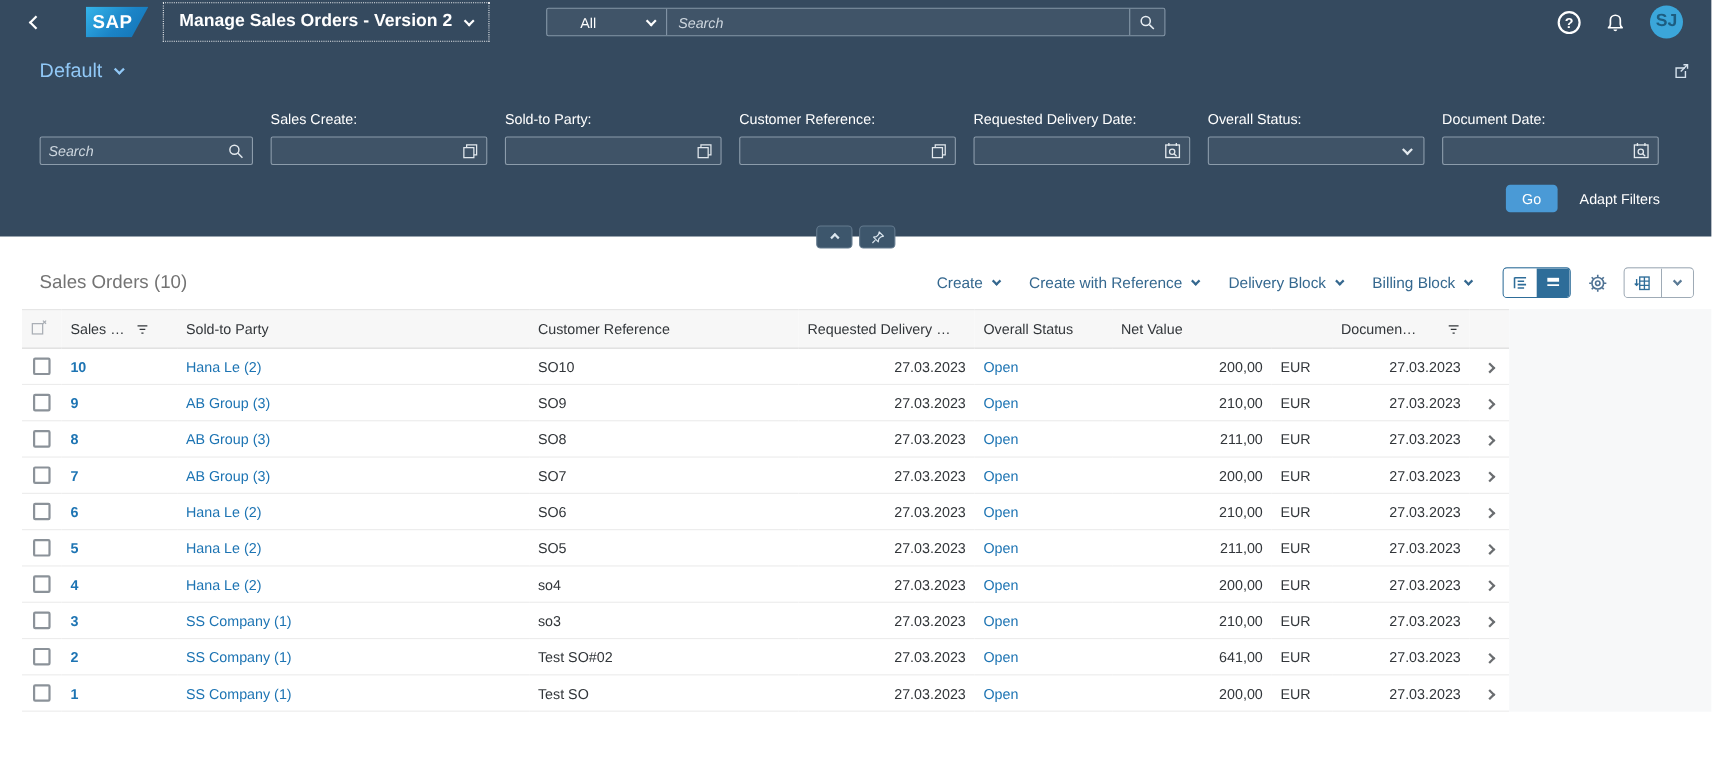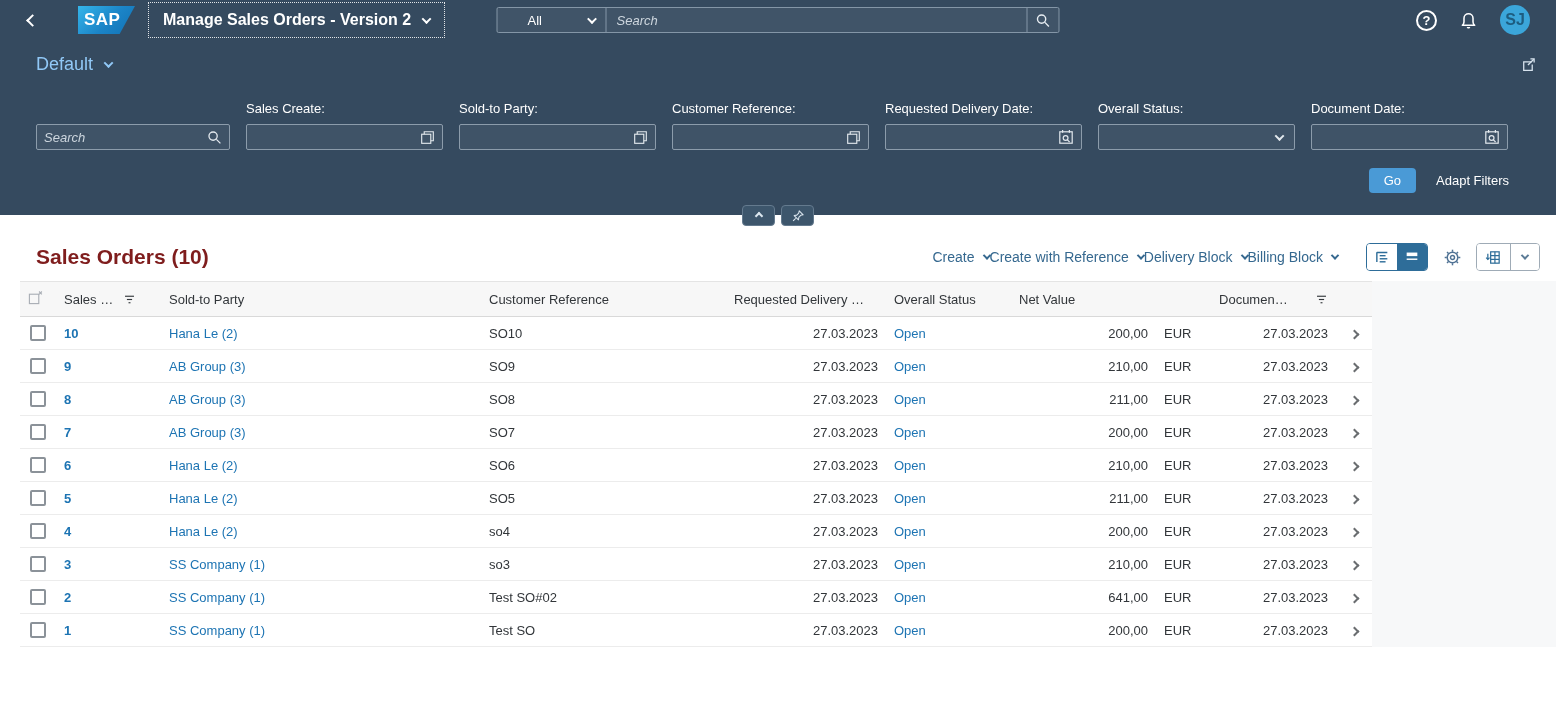--- a/index.html
+++ b/index.html
@@ -84,22 +84,22 @@
   .collapse-ctrls { position:absolute; left:50%; bottom:-11px; transform:translateX(-50%); display:flex; gap:6px; }
   .cc-btn {
     width:33px; height:21px; background:#3d566c; border:1px solid #647a8e; border-radius:4px;
     color:#dbe6ef; display:flex; align-items:center; justify-content:center;
   }
   .cc-btn .chev { width:6px; height:6px; }
 
   
   .content { background:#fff; }
   .table-toolbar { display:flex; align-items:center; padding:28px 16px 10px 36px; height:66px; }
-  .tbl-title { font-size:21px; color:#7f1d1d; font-weight:700; margin-right:auto; }
-  .menu-btn { display:flex; align-items:center; gap:9px; color:#35688f; font-size:14px; }
+  .tbl-title { font-size:17px; color:#737373; font-weight:400; margin-right:auto; }
+  .menu-btn { display:flex; align-items:center; gap:9px; color:#35688f; font-size:14px; margin-left:27px; }
   .menu-btn .chev { width:6px; height:6px; }
   .seg-group { display:flex; margin-left:28px; border:1px solid #2e6d99; border-radius:4px; overflow:hidden; }
   .seg-btn { width:30px; height:26px; display:flex; align-items:center; justify-content:center; background:#fff; color:#2e6d99; }
   .seg-btn.selected { background:#2e6d99; color:#fff; }
   .gear-btn { margin-left:15px; color:#4f7294; display:flex; }
   .split-group { display:flex; margin-left:14px; border:1px solid #9fabb6; border-radius:4px; overflow:hidden; }
   .split-btn { height:26px; background:#fff; color:#2e6d99; display:flex; align-items:center; justify-content:center; }
   .split-main { width:34px; border-right:1px solid #9fabb6; }
   .split-arrow { width:28px; color:#5b7b96; }
   .split-arrow .chev { width:6px; height:6px; }

